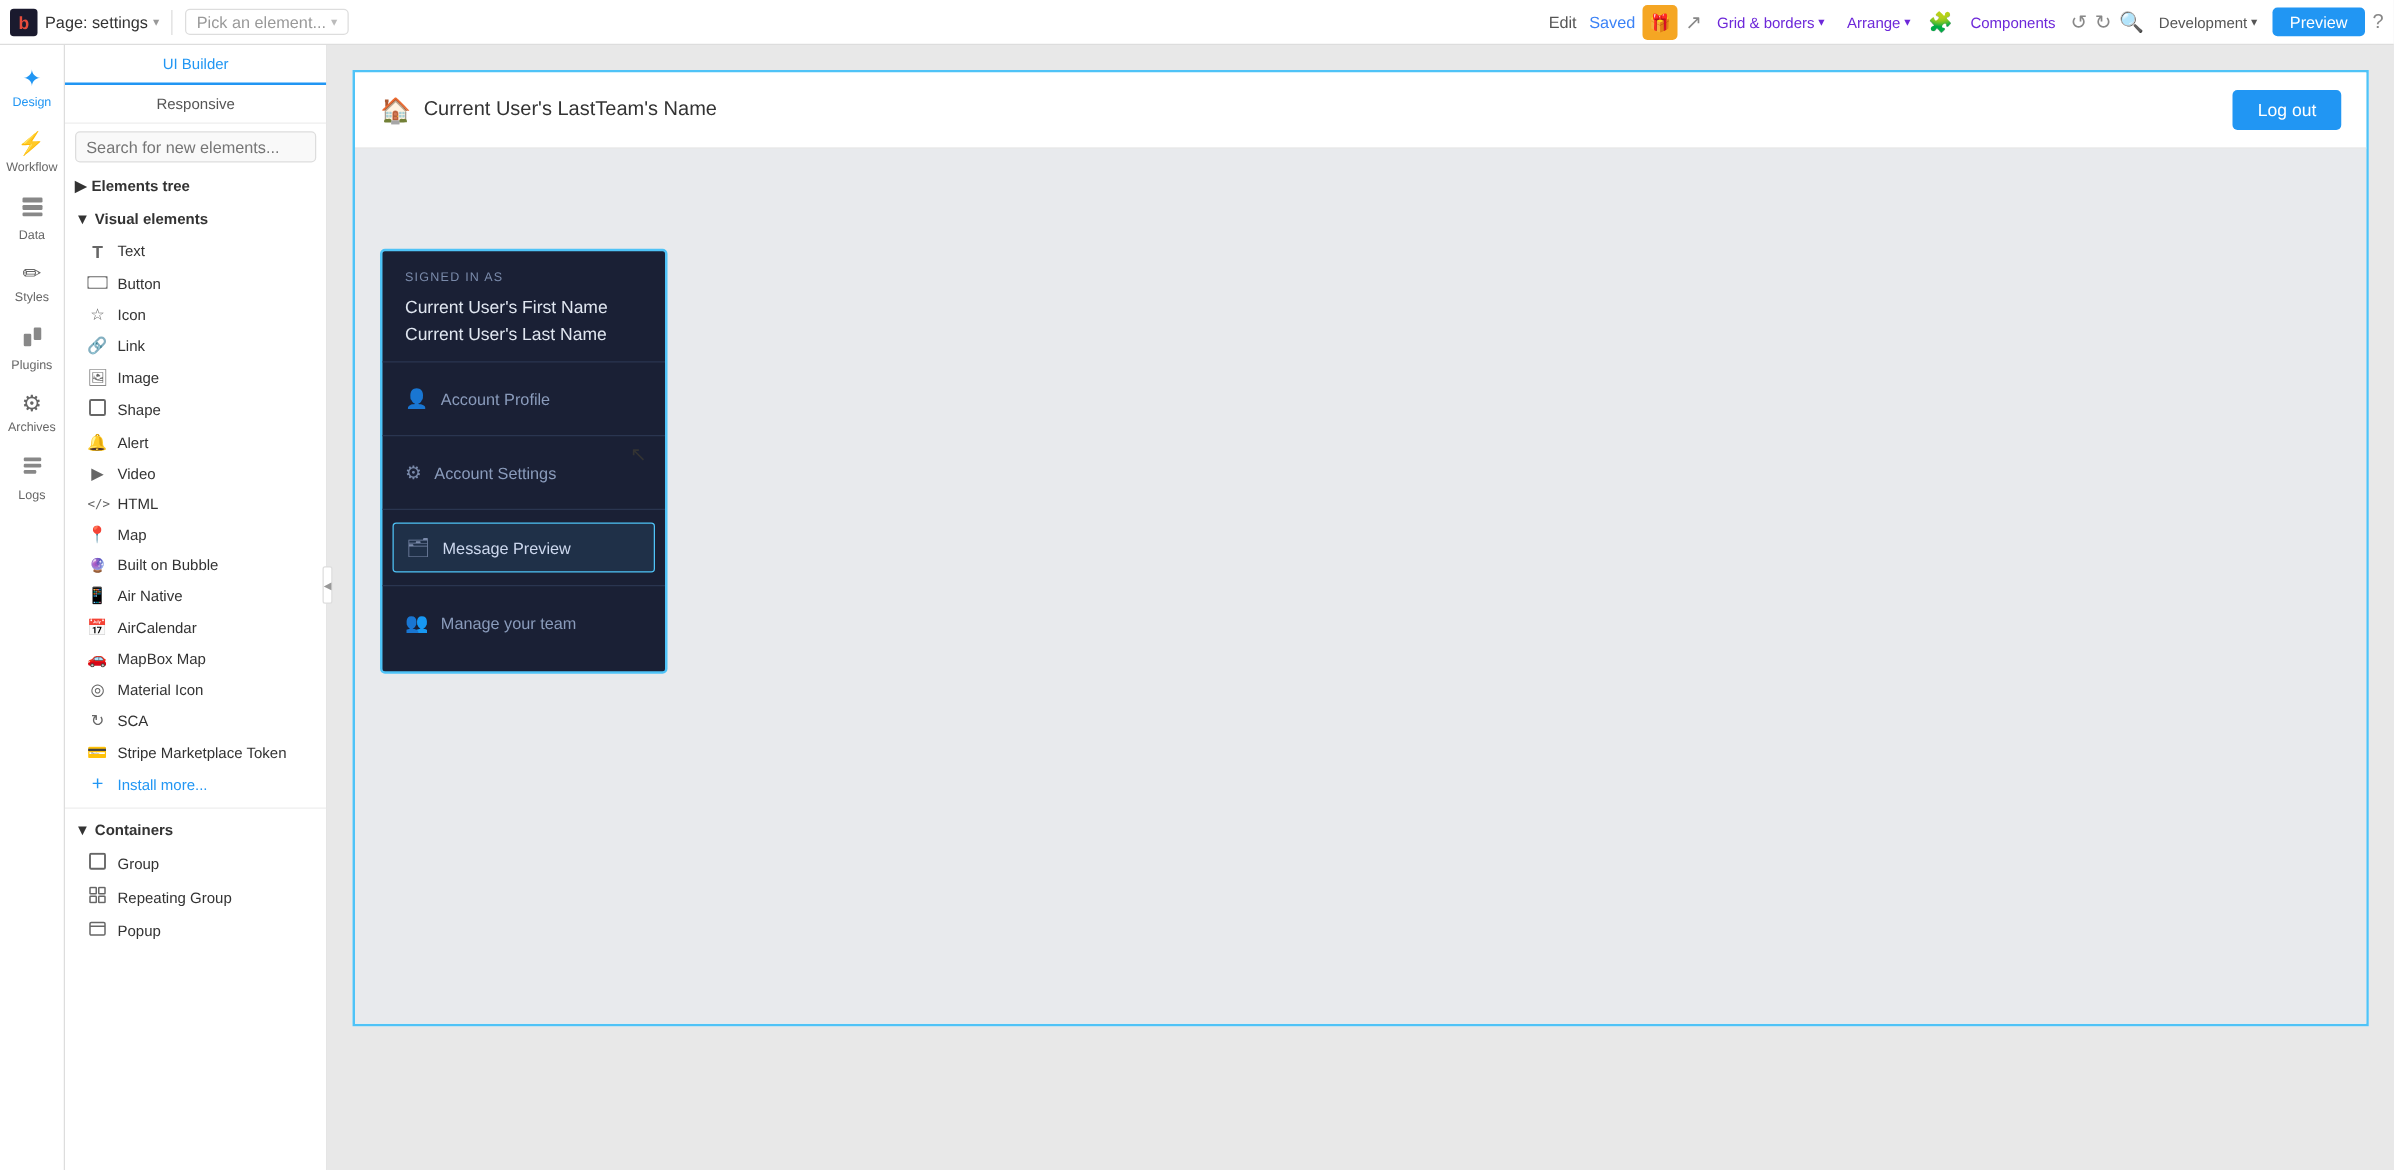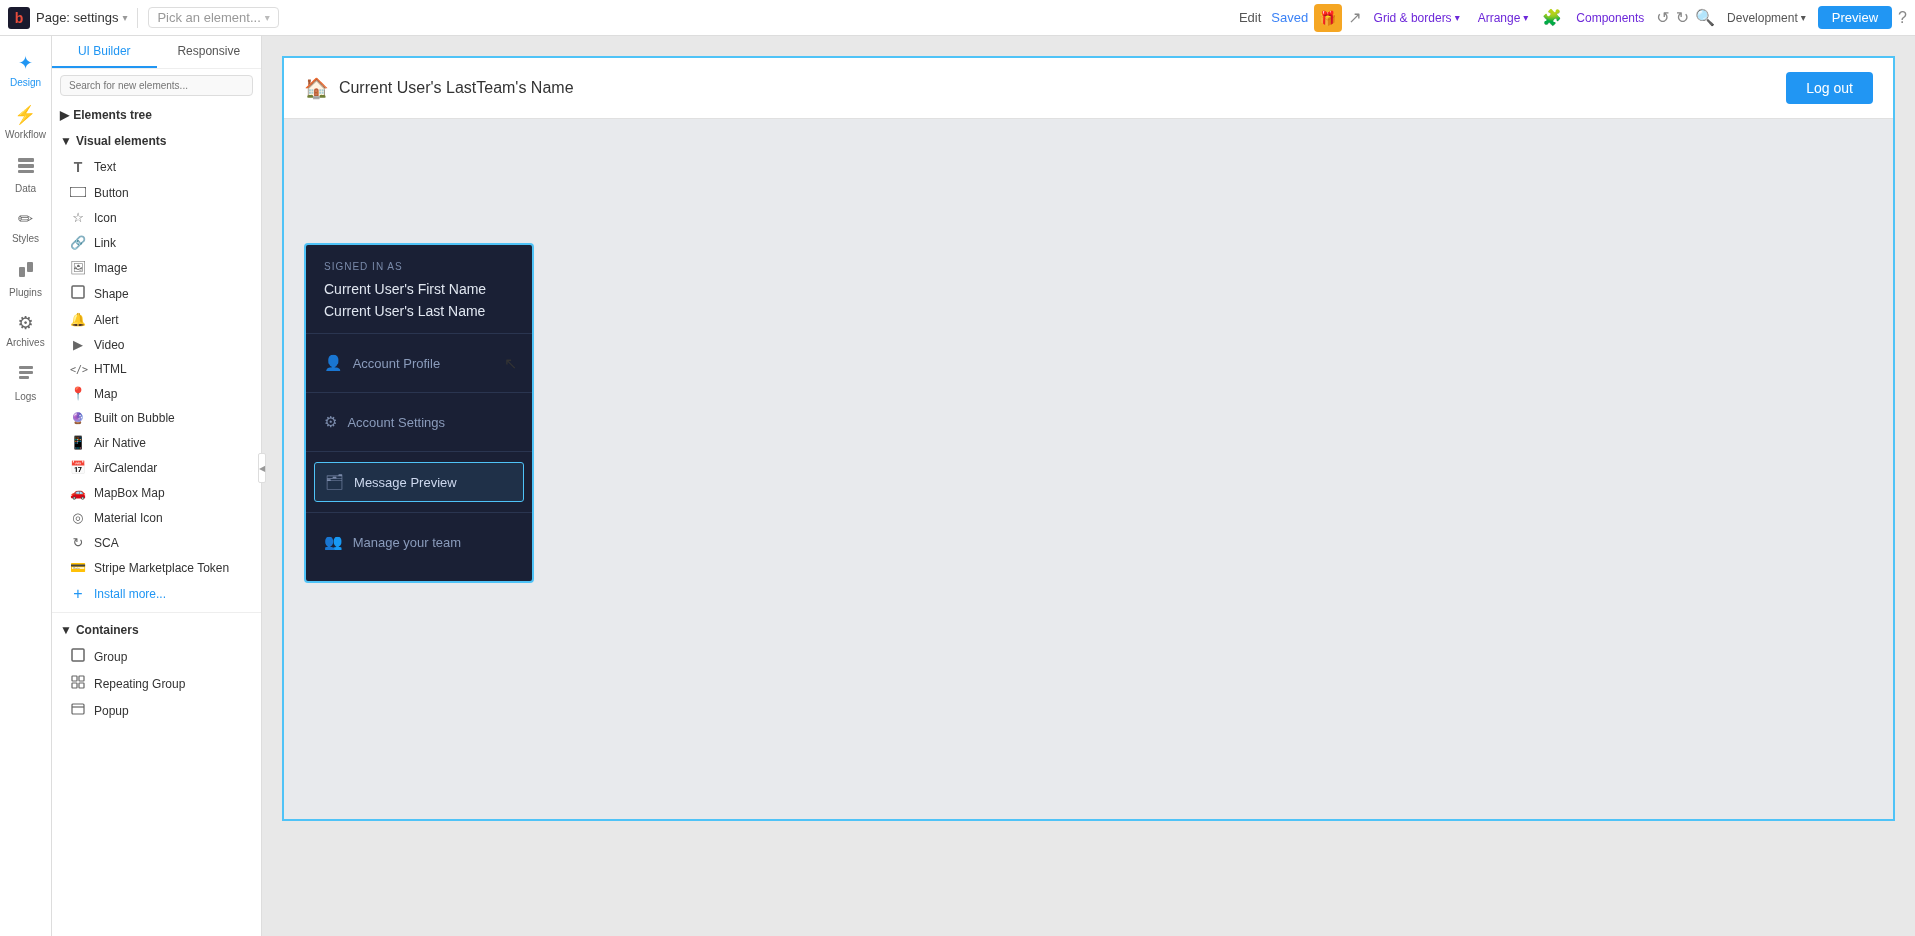--- a/index.html
+++ b/index.html
@@ -42,25 +42,25 @@
     .nav-item.active { color: #2196F3; }
     .nav-icon { font-size: 18px; }
     .nav-label { font-size: 10px; }
 
     
     .elements-panel {
       position: fixed; top: 36px; left: 52px; width: 210px; height: calc(100vh - 36px);
       background: #fff; border-right: 1px solid #ddd;
       overflow-y: auto; z-index: 80;
     }
-    .panel-tabs { display: flex; border-bottom: 1px solid #eee; }
+    .panel-tabs { display: flex; border-bottom: 1px solid #eee; flex-direction: column; }
     .panel-tab { flex: 1; text-align: center; padding: 8px 4px; font-size: 12px; cursor: pointer; color: #555; }
     .panel-tab.active { color: #2196F3; border-bottom: 2px solid #2196F3; }
     .panel-search { padding: 6px 8px; }
-    .panel-search input { width: 100%; border: 1px solid #ddd; border-radius: 4px; padding: 4px 8px; font-size: 10px; outline: none; background: #f9f9f9; }
+    .panel-search input { width: 100%; border: 1px solid #ddd; border-radius: 4px; padding: 4px 8px; font-size: 13px; outline: none; background: #f9f9f9; }
     .section-header {
       display: flex; align-items: center; gap: 4px;
       padding: 6px 8px; font-size: 12px; font-weight: 600; color: #333;
       cursor: pointer; user-select: none;
     }
     .element-item {
       display: flex; align-items: center; gap: 8px;
       padding: 5px 8px 5px 18px; font-size: 12px; color: #333;
       cursor: pointer; user-select: none;
     }
@@ -83,21 +83,20 @@
     .home-icon { font-size: 20px; color: #333; }
     .app-title { font-size: 16px; color: #333; }
     .logout-btn { background: #2196F3; color: white; border: none; border-radius: 4px; padding: 8px 20px; font-size: 14px; cursor: pointer; }
 
     
     .dropdown-panel {
       position: absolute; top: 80px; left: 20px;
       background: #1a2035; border-radius: 4px;
       width: 230px; padding: 16px 0 20px 0;
       border: 2px solid #4fc3f7;
-      margin-top: 44px;
     }
     .signed-in-label { color: #7a8aaa; font-size: 10px; text-transform: uppercase; letter-spacing: 1px; padding: 0 18px 8px; }
     .user-name { color: #e0e6f0; font-size: 14px; padding: 0 18px 2px; line-height: 1.4; }
     .menu-divider { height: 1px; background: #2a3550; margin: 10px 0; }
     .menu-item {
       display: flex; align-items: center; gap: 10px;
       padding: 10px 18px; color: #8a9bbb; font-size: 13px;
       cursor: pointer;
     }
     .menu-item.selected {

